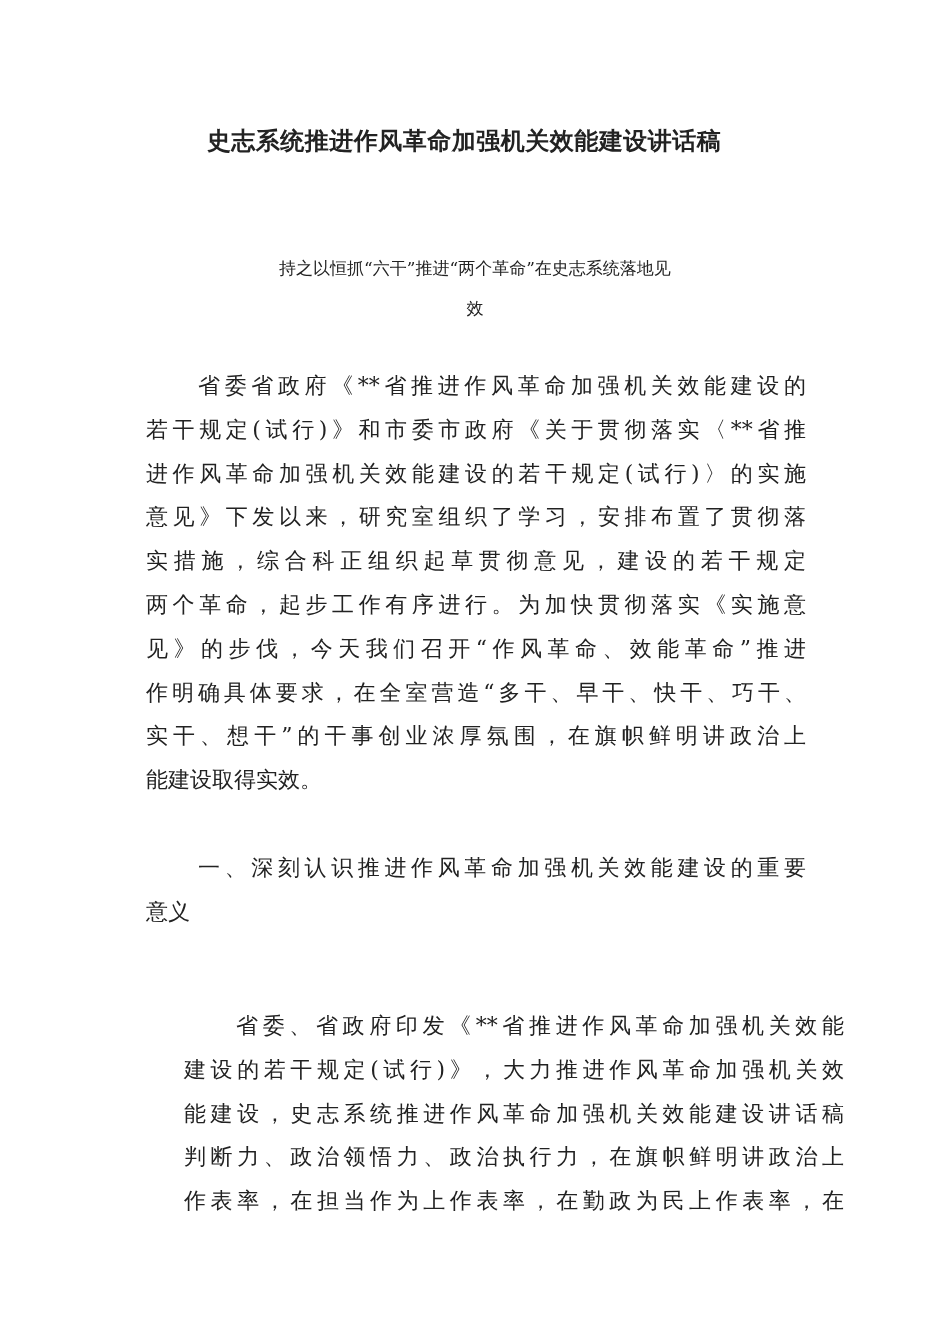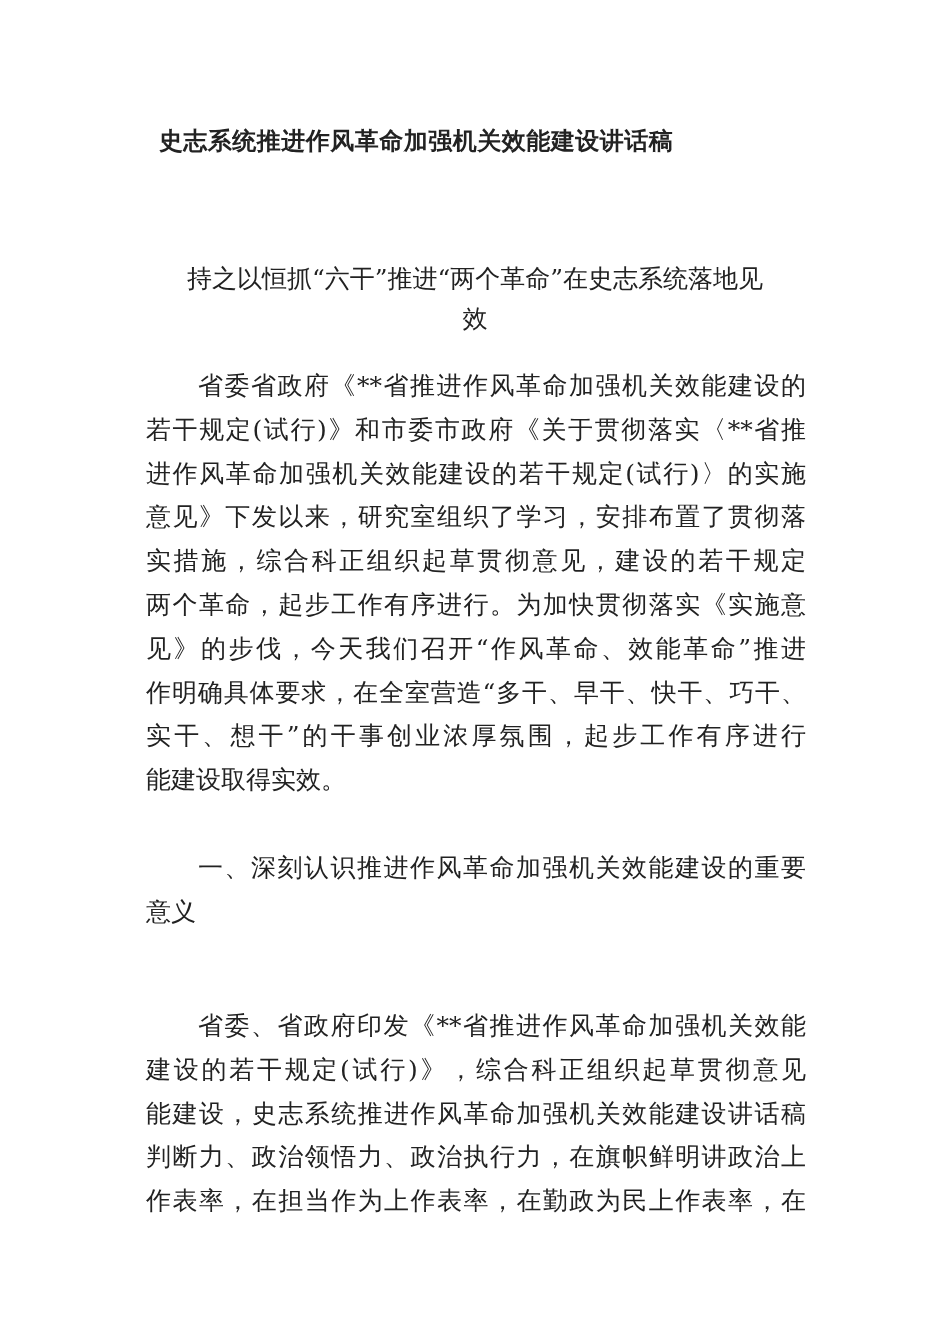--- a/index.html
+++ b/index.html
@@ -26,52 +26,52 @@
       position: absolute;
       left: 0;
       width: 832px;
       top: 124px;
       text-align: center;
       font-size: 24px;
       font-weight: bold;
       letter-spacing: 0.5px;
       line-height: 34px;
       color: #222;
+      padding-left: 48px;
     }
     .subtitle {
       position: absolute;
       left: 148px;
       width: 654px;
       top: 248px;
       text-align: center;
-      font-size: 25px;
+      font-size: 17px;
       line-height: 40px;
       color: #222;
-      margin-top: 11px;
     }
     .subtitle .line { display: block; white-space: nowrap; }
     .para {
       position: absolute;
       left: 146px;
       width: 660px;
-      font-size: 25px;
+      font-size: 22px;
       line-height: 43.8px;
       color: #222;
     }
     .para .line {
       display: block;
       white-space: nowrap;
       text-align: justify;
       text-align-last: justify;
     }
     .para .line.indent { padding-left: 52px; }
     .para .line.last { text-align-last: left; font-family: Liberation Serif, serif; }
     #p1 { top: 364px; }
     #h1 { top: 846px; }
-    #p2 { top: 1004px; }
+    #p2 { top: 1004px; margin-left: 38px; }
   </style>
 </head>
 <body>
 
 <div class="page">
 
   <div class="title">史志系统推进作风革命加强机关效能建设讲话稿</div>
 
   <div class="subtitle">
     <span class="line">持之以恒抓“六干”推进“两个革命”在史志系统落地见</span>
@@ -80,30 +80,30 @@
 
   <div class="para" id="p1">
     <span class="line indent">省委省政府《**省推进作风革命加强机关效能建设的</span>
     <span class="line">若干规定(试行)》和市委市政府《关于贯彻落实〈**省推</span>
     <span class="line">进作风革命加强机关效能建设的若干规定(试行)〉的实施</span>
     <span class="line">意见》下发以来，研究室组织了学习，安排布置了贯彻落</span>
     <span class="line">实措施，综合科正组织起草贯彻意见，建设的若干规定</span>
     <span class="line">两个革命，起步工作有序进行。为加快贯彻落实《实施意</span>
     <span class="line">见》的步伐，今天我们召开“作风革命、效能革命”推进</span>
     <span class="line">作明确具体要求，在全室营造“多干、早干、快干、巧干、</span>
-    <span class="line">实干、想干”的干事创业浓厚氛围，起步工作有序进行</span>
+    <span class="line">实干、想干”的干事创业浓厚氛围，在旗帜鲜明讲政治上</span>
     <span class="line last">能建设取得实效。</span>
   </div>
 
   <div class="para" id="h1">
     <span class="line indent">一、深刻认识推进作风革命加强机关效能建设的重要</span>
     <span class="line last">意义</span>
   </div>
 
   <div class="para" id="p2">
     <span class="line indent">省委、省政府印发《**省推进作风革命加强机关效能</span>
-    <span class="line">建设的若干规定(试行)》，综合科正组织起草贯彻意见</span>
+    <span class="line">建设的若干规定(试行)》，大力推进作风革命加强机关效</span>
     <span class="line">能建设，史志系统推进作风革命加强机关效能建设讲话稿</span>
     <span class="line">判断力、政治领悟力、政治执行力，在旗帜鲜明讲政治上</span>
     <span class="line">作表率，在担当作为上作表率，在勤政为民上作表率，在</span>
   </div>
 
 </div>
 
 </body></html>

